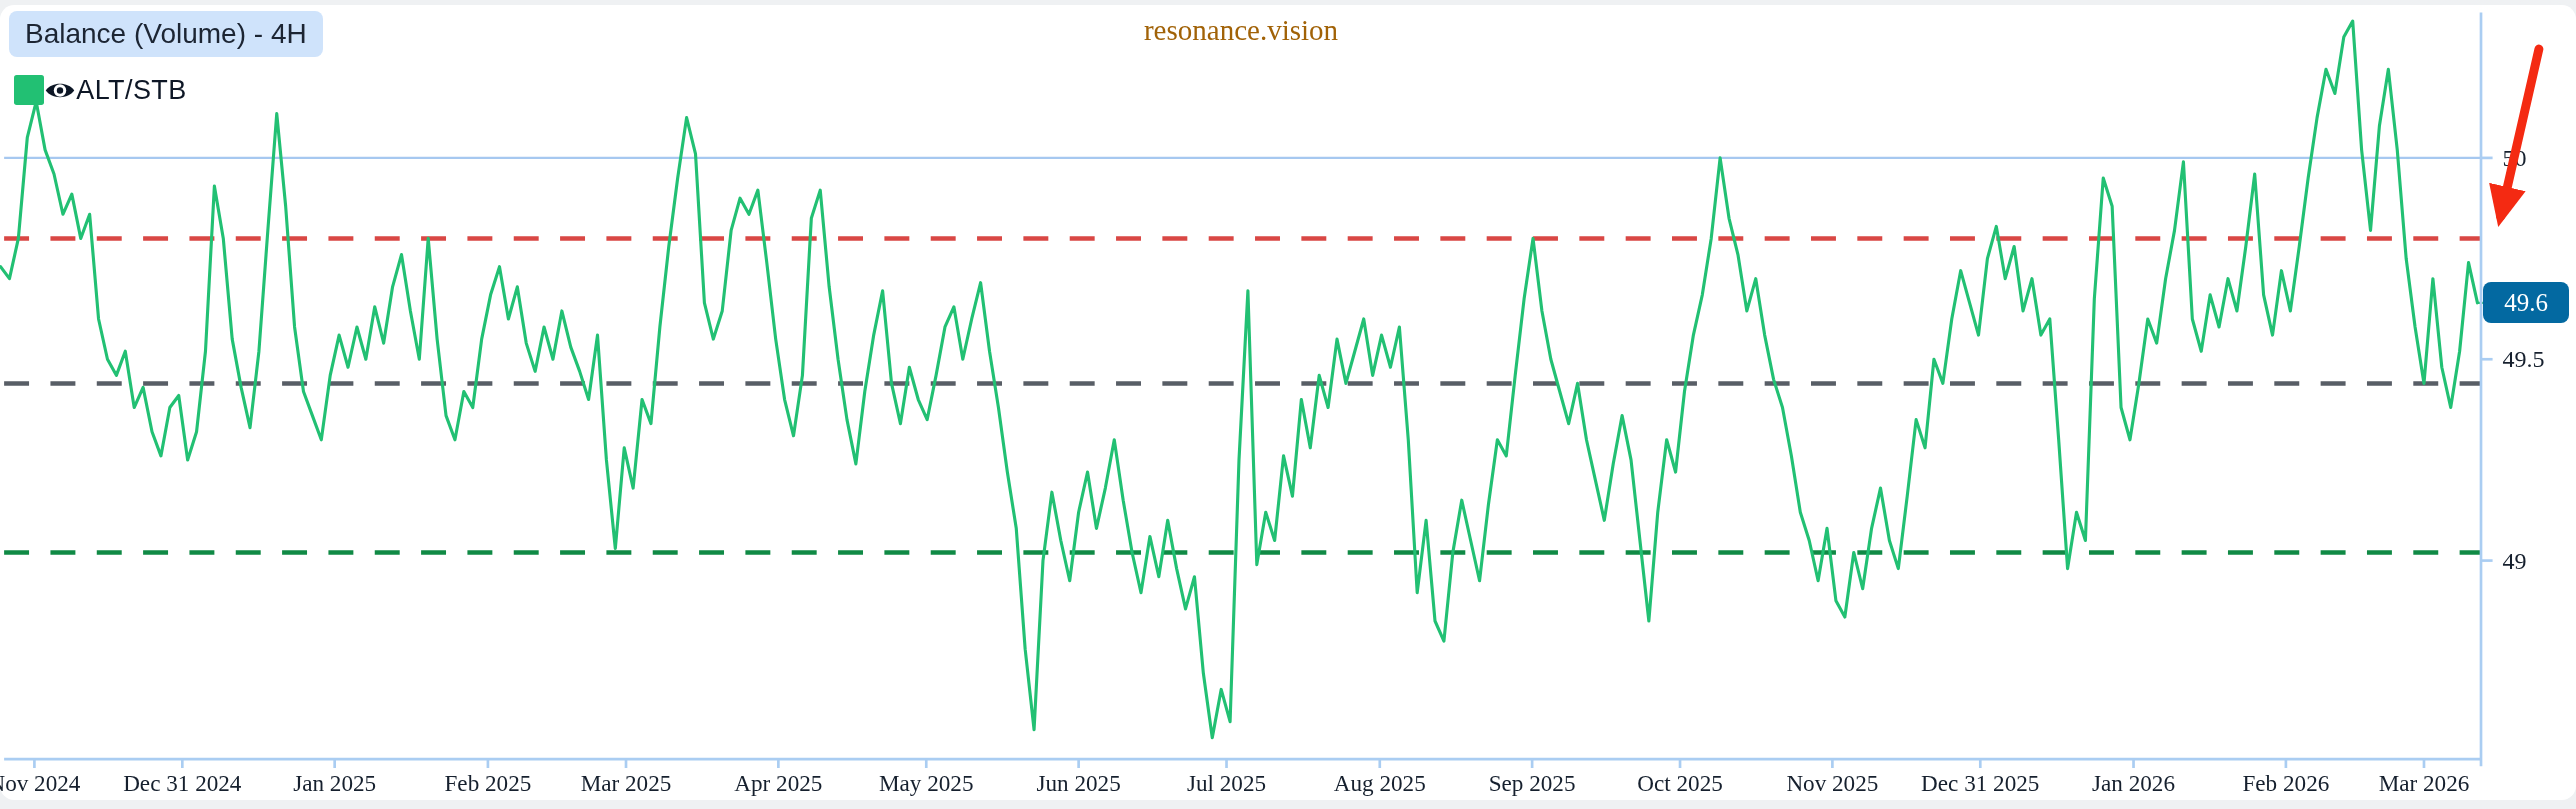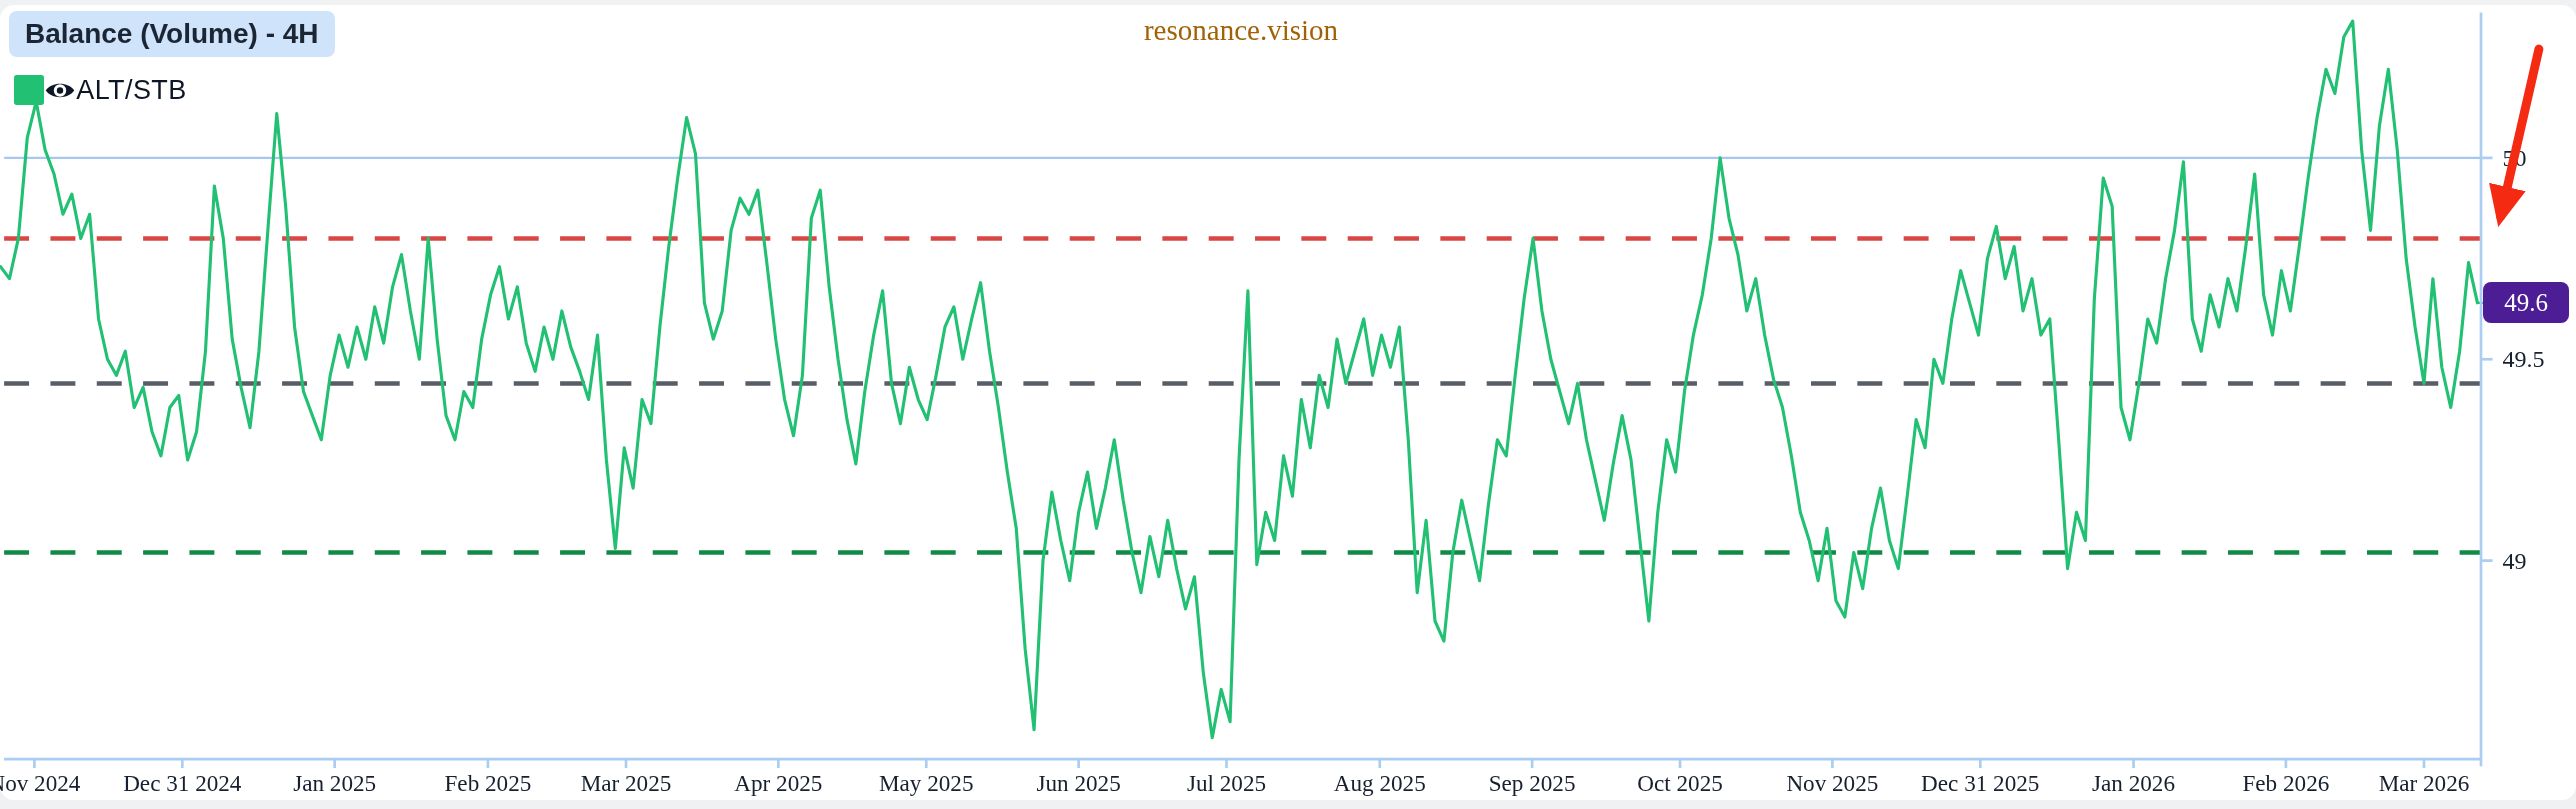--- a/index.html
+++ b/index.html
@@ -10,21 +10,21 @@
   }
   .card{
     position:absolute;left:0;right:0;top:5.3px;bottom:9px;
     background:#ffffff;border-radius:14.3px;
   }
   #chart-svg{position:absolute;left:0;top:0;width:2576px;height:809px;}
   .title-badge{
     position:absolute;left:9px;top:10.7px;height:46px;
     background:#cfe3fb;border-radius:8px;
     display:flex;align-items:center;padding:0 16px;
-    font-size:28px;color:#1c2533;white-space:nowrap;font-weight:bold;
+    font-size:28px;color:#1c2533;white-space:nowrap;
   }
   .legend-row{
     position:absolute;left:14.3px;top:73px;height:34px;
     display:flex;align-items:center;
   }
   .legend-swatch{width:30px;height:30px;border-radius:2.7px;background:#22c073;}
   .legend-eye{width:32px;height:25px;display:block;}
   .legend-label{font-size:27px;color:#0e1726;letter-spacing:0.4px;}
   .watermark{
     position:absolute;left:1241px;top:14.3px;transform:translateX(-50%);
@@ -120,16 +120,16 @@
   <svg class="legend-eye" viewBox="0 0 36 28">
     <path d="M2,14 C9,4 27,4 34,14 C27,24 9,24 2,14 Z" fill="#0d1726"></path>
     <circle cx="18" cy="14" r="7" fill="#ffffff"></circle>
     <circle cx="18" cy="14" r="3.6" fill="#0d1726"></circle>
   </svg>
   <span class="legend-label">ALT/STB</span>
 </div>
 
 <div class="watermark" style="color: #a16207;">resonance.vision</div>
 
-<div class="price-badge" id="price-badge" style="top: 282px; background: #4c1d95; color: rgb(255, 255, 255);">
+<div class="price-badge" id="price-badge" style="top: 282px; background: #0369a1; color: rgb(255, 255, 255);">
   <span>49.6</span>
 </div>
 
 
 </body></html>

